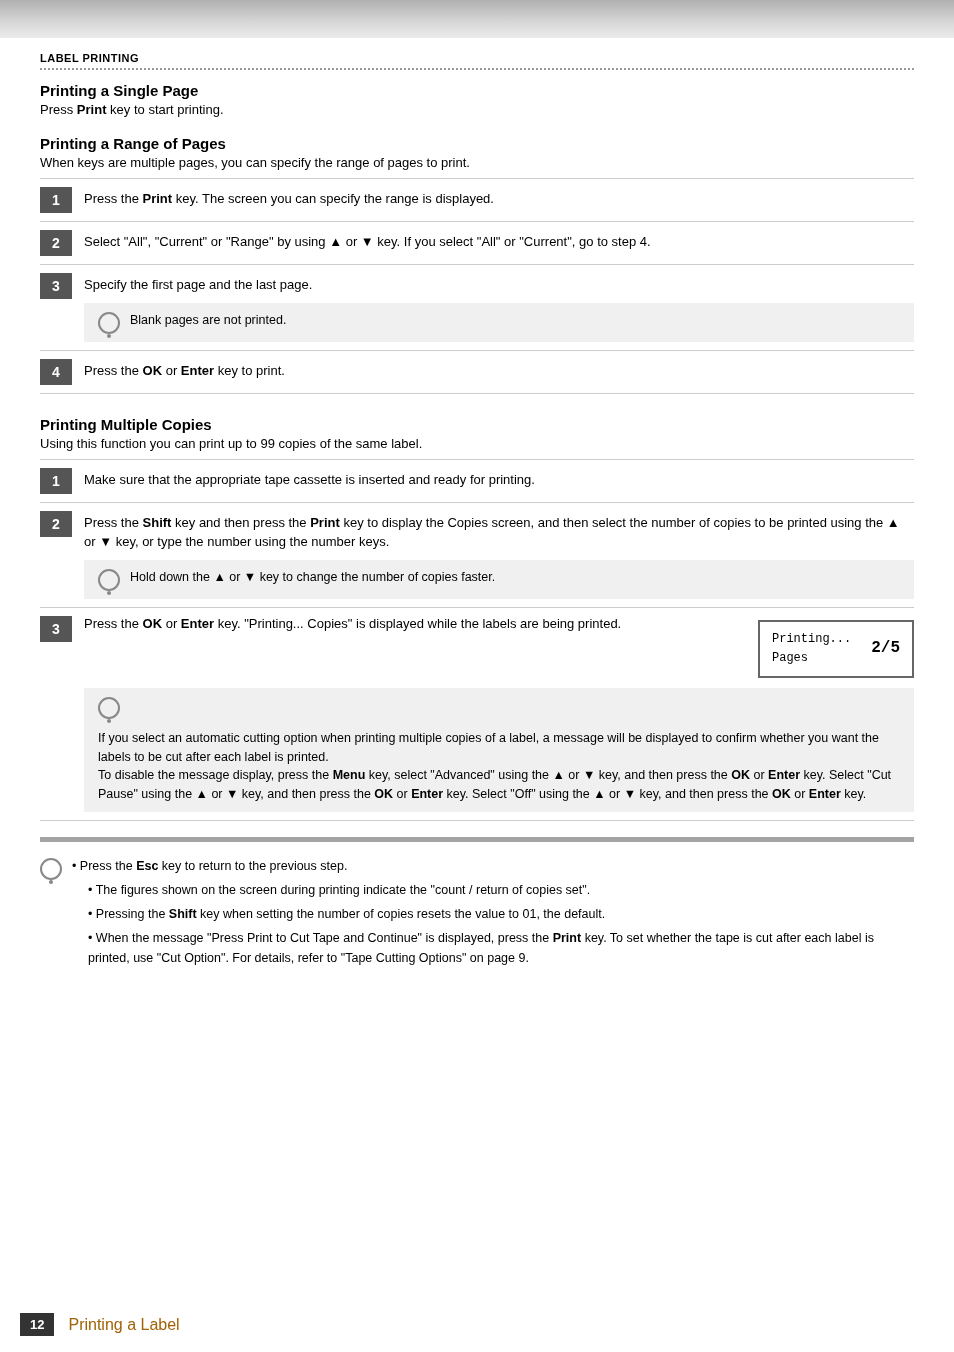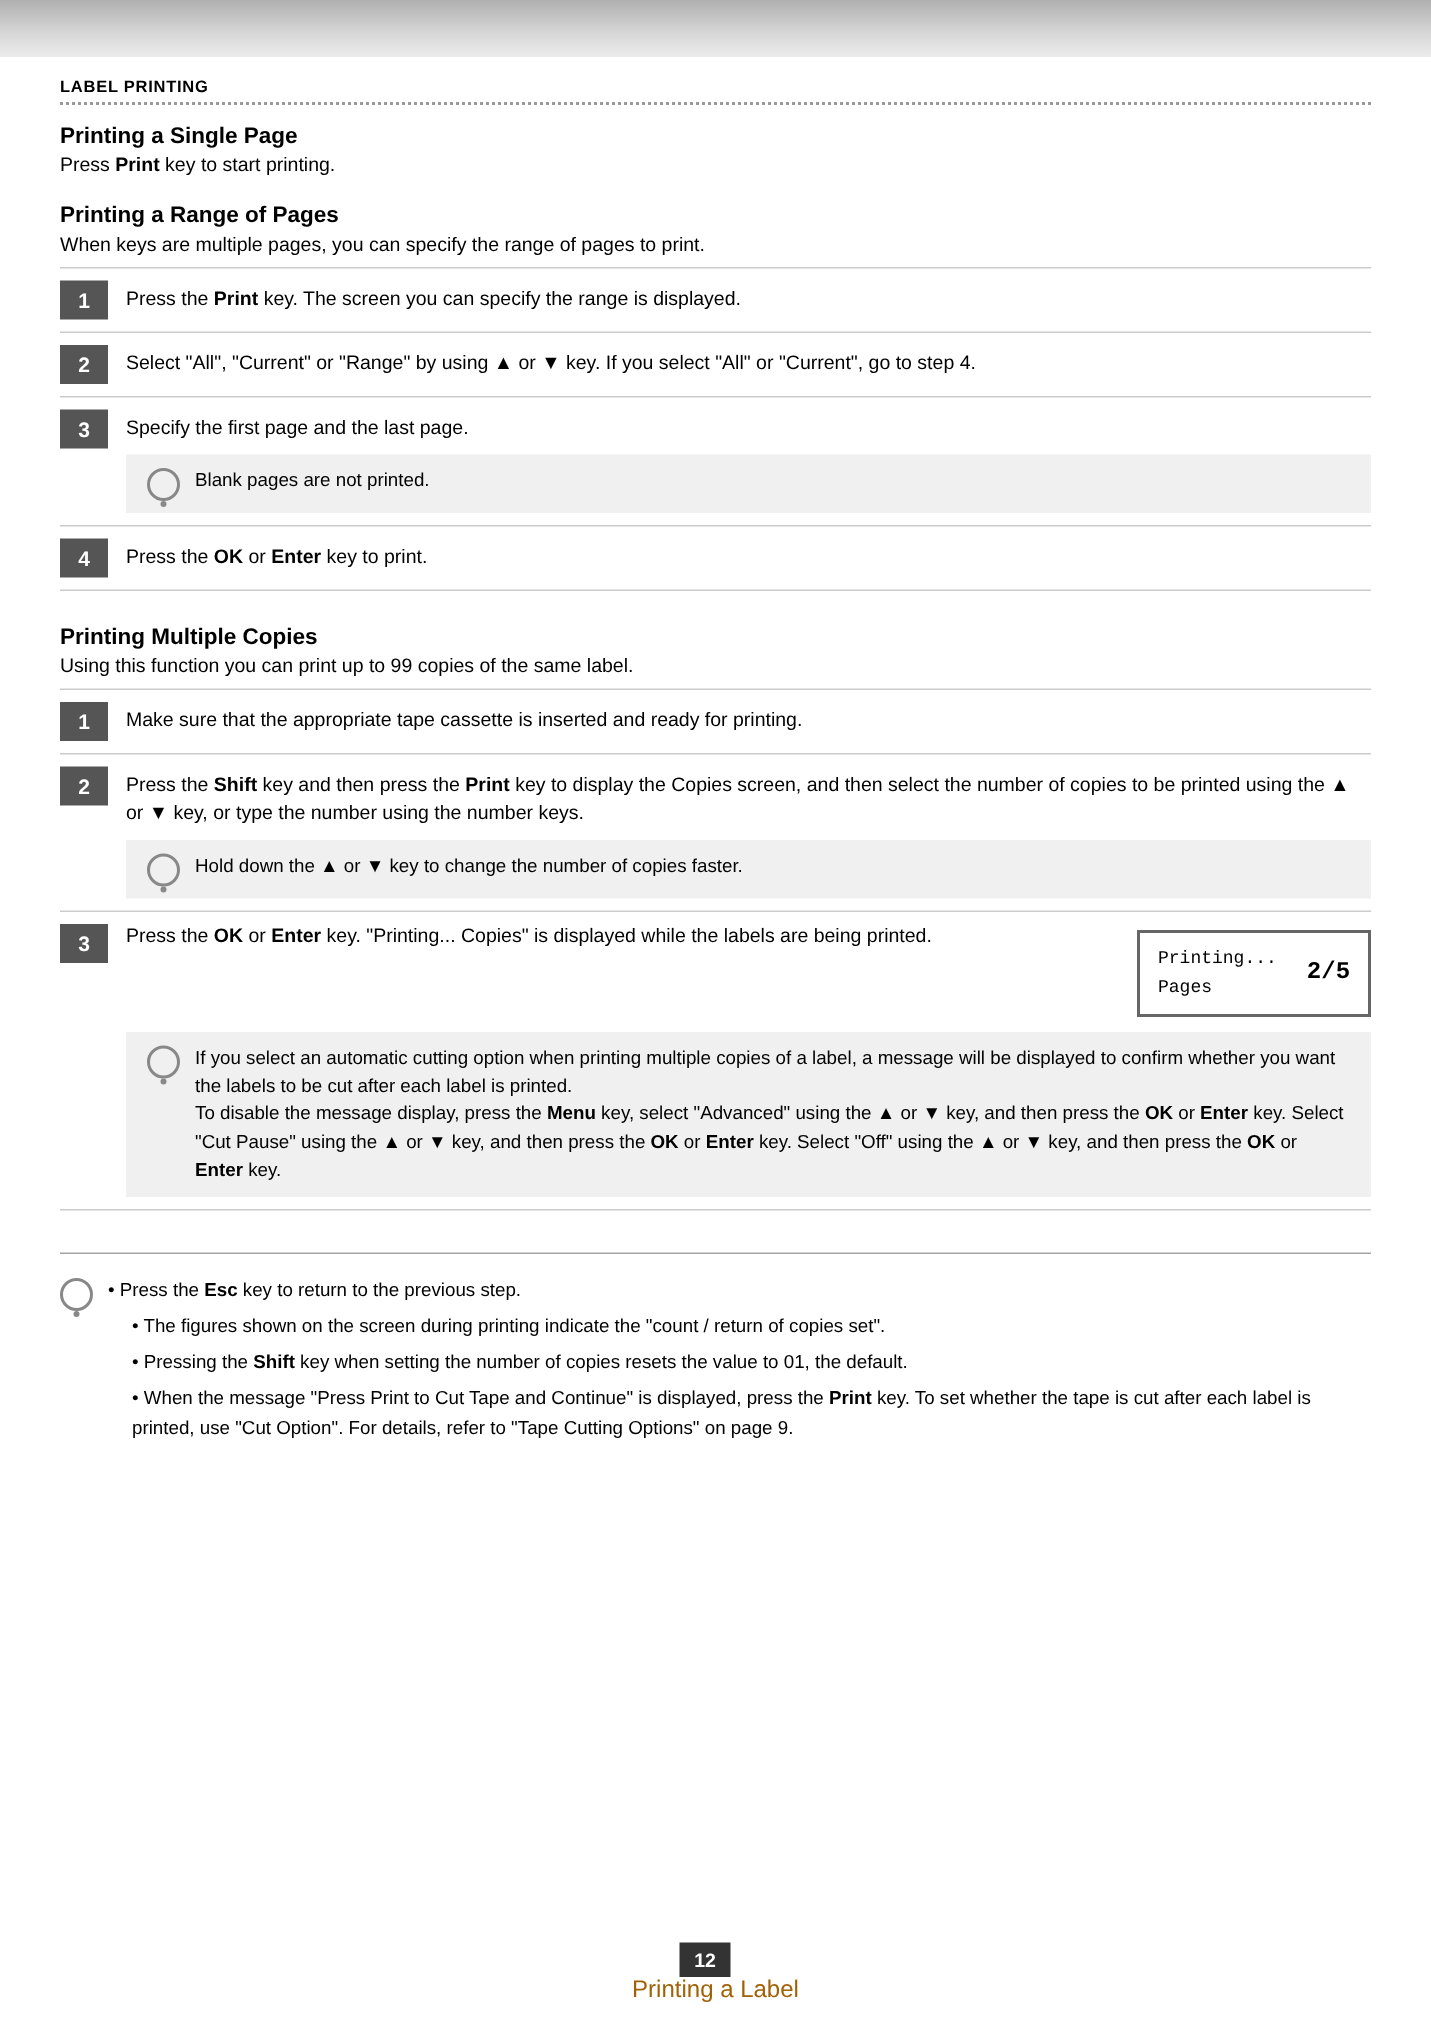--- a/index.html
+++ b/index.html
@@ -166,22 +166,22 @@
     }
 
     .lcd-right {
       font-size: 16px;
       font-weight: bold;
       margin-left: 20px;
     }
 
     
     .bottom-notes {
-      margin-top: 28px;
-      border-top: 1px solid #a3a3a3;
+      margin-top: 16px;
+      border-top: 5px solid #a3a3a3;
       padding-top: 14px;
       font-size: 12.5px;
       line-height: 1.6;
     }
 
     .bottom-notes-inner {
       display: flex;
       align-items: flex-start;
       gap: 10px;
     }
@@ -237,21 +237,20 @@
     
     .page-footer {
       position: absolute;
       bottom: 16px;
       left: 0;
       right: 0;
       display: flex;
       align-items: center;
       padding: 0 20px;
       font-size: 12px;
-      flex-direction: column;
     }
 
     .footer-page-num {
       background: #333;
       color: #fff;
       font-size: 13px;
       font-weight: bold;
       padding: 4px 10px;
       margin-right: 14px;
     }
@@ -371,21 +370,21 @@
             <div class="step-aside">
               <div class="lcd-box">
                 <div class="lcd-left">
                   <div>Printing...</div>
                   <div>Pages</div>
                 </div>
                 <div class="lcd-right">2/5</div>
               </div>
             </div>
           </div>
-          <div class="tip-box" style="margin-top:10px;">
+          <div class="tip-box" style="margin-top:10px;flex-direction:column;">
             <div class="tip-icon"></div>
             <div class="tip-text">
               If you select an automatic cutting option when printing multiple copies of a label, a message will be displayed to confirm whether you want the labels to be cut after each label is printed.<br>
               To disable the message display, press the <b>Menu</b> key, select "Advanced" using the ▲ or ▼ key, and then press the <b>OK</b> or <b>Enter</b> key. Select "Cut Pause" using the ▲ or ▼ key, and then press the <b>OK</b> or <b>Enter</b> key. Select "Off" using the ▲ or ▼ key, and then press the <b>OK</b> or <b>Enter</b> key.
             </div>
           </div>
         </div>
       </div>
     </div>
 

